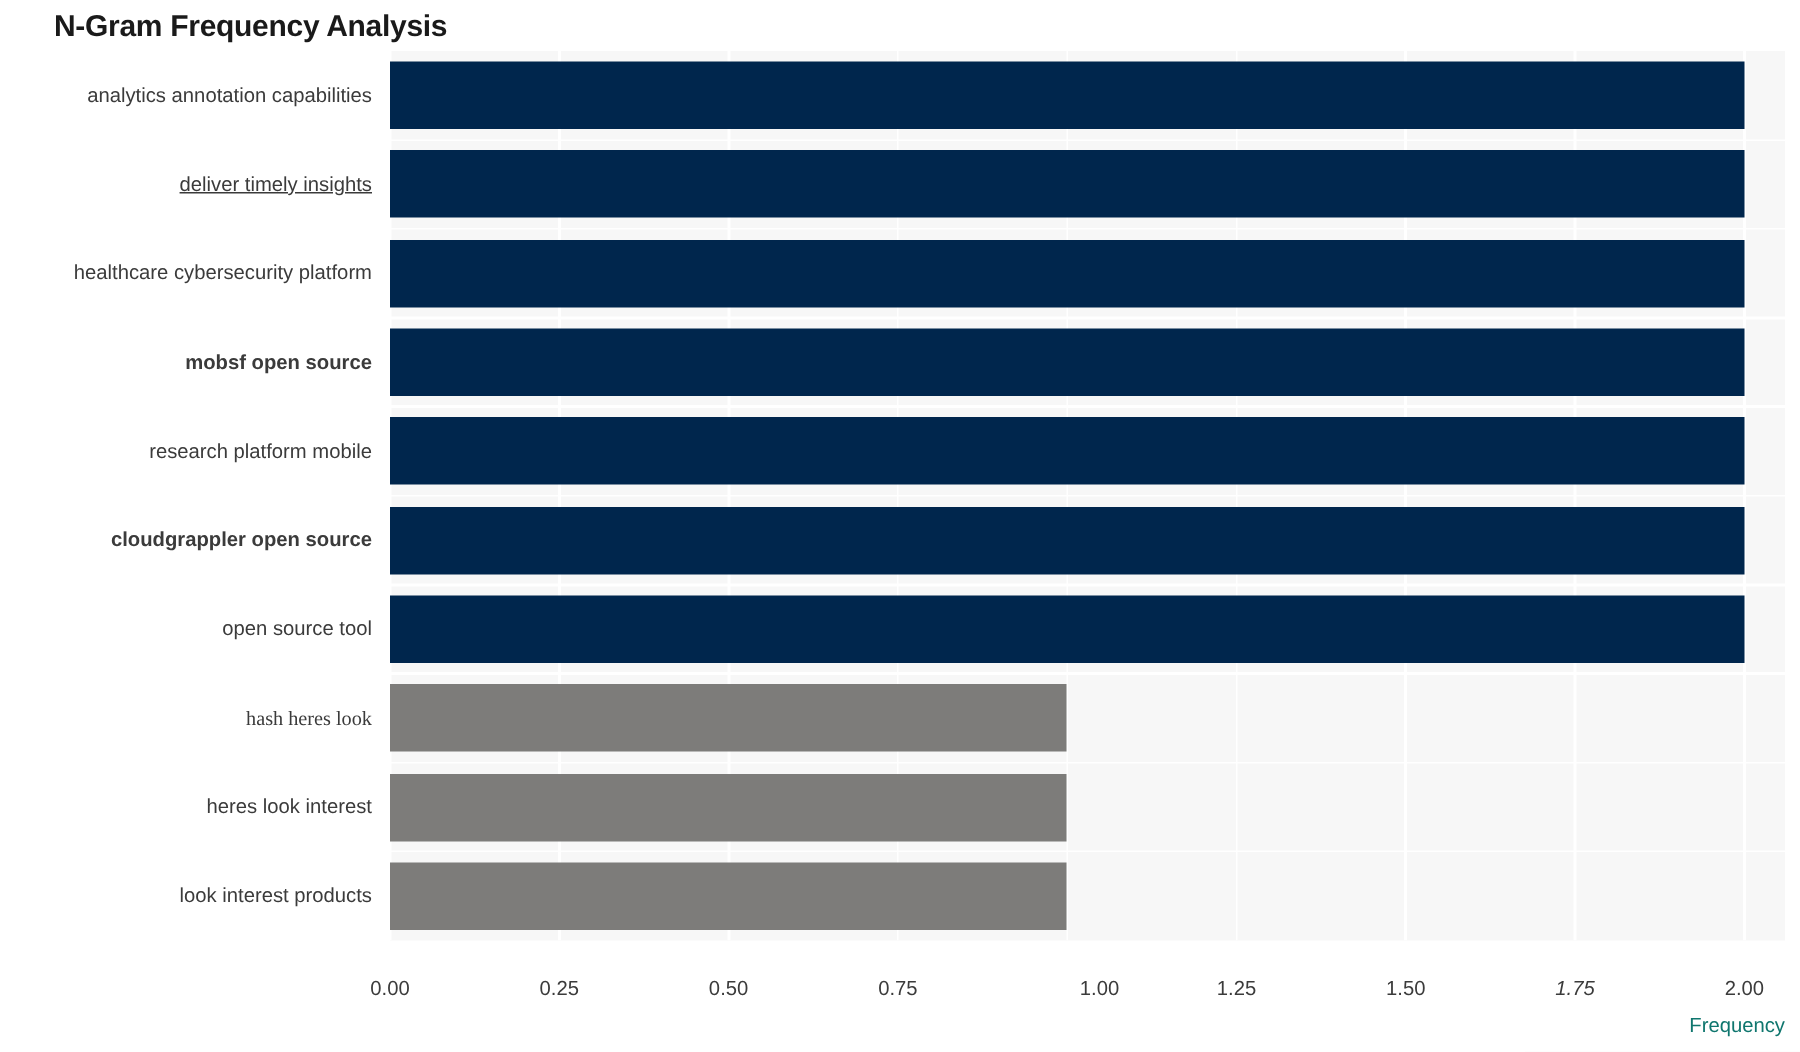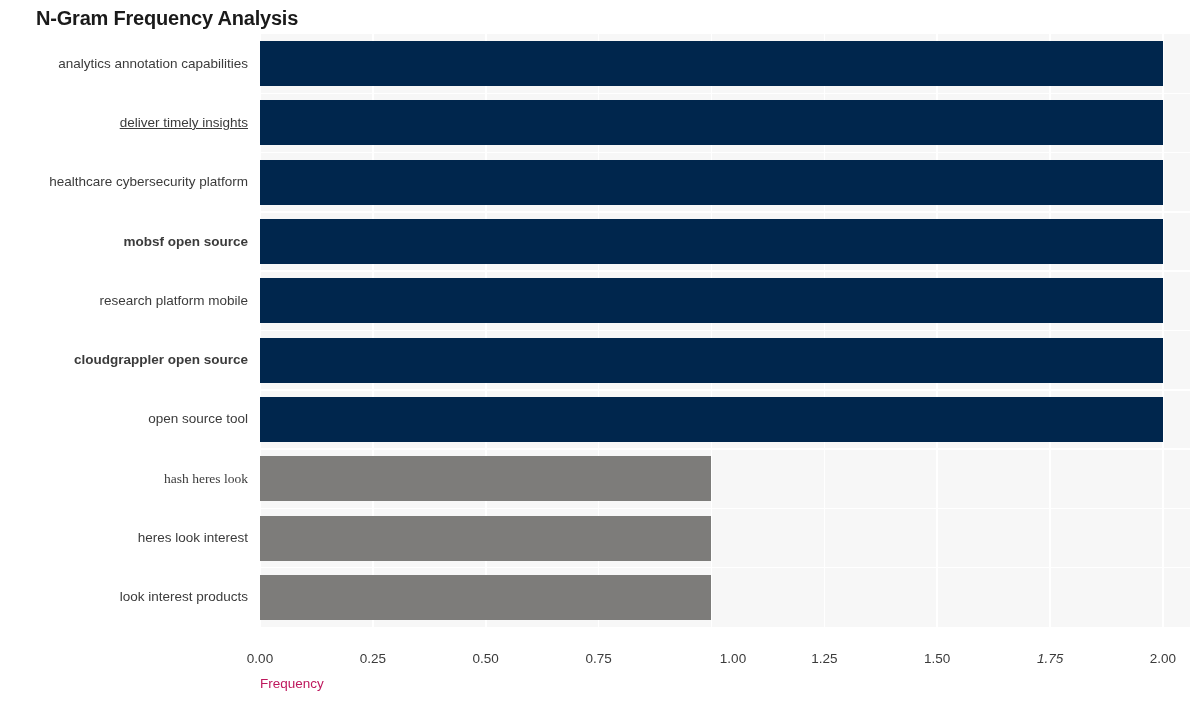--- a/index.html
+++ b/index.html
@@ -89,23 +89,23 @@
     font-size: 13.5px;
     color: #3b3b3b;
     line-height: 1;
   }
 
   #xaxis-label {
     position: absolute;
     top: 676px;
     left: 260px;
     width: 930px;
-    text-align: left;
+    text-align: right;
     font-size: 13.5px;
-    color: #be185d;
+    color: #0f766e;
   }
 </style>
 </head>
 <body>
 
 <div id="figure">
 
   <div id="chart-title" style="width: 1190px; left: 0px;">N-Gram Frequency Analysis</div>
 
   <div id="plot-area">

